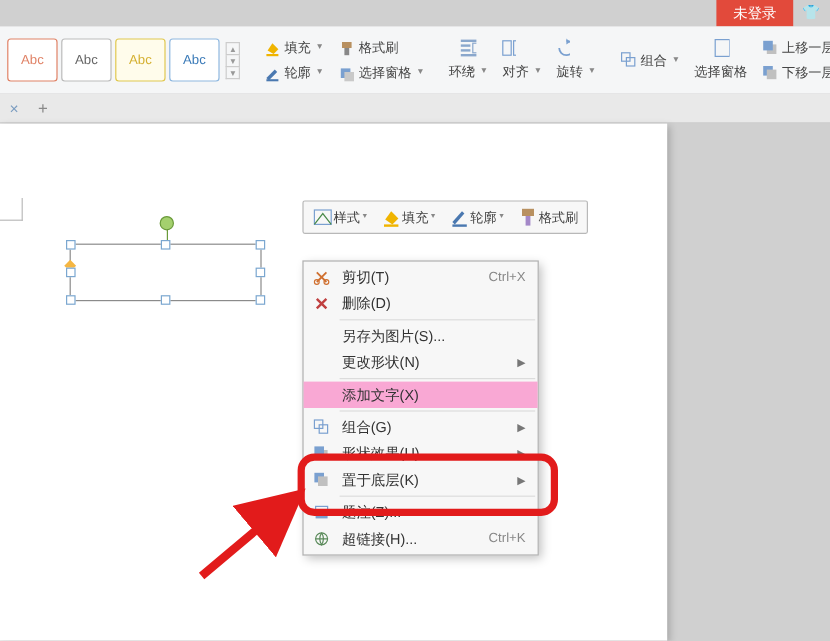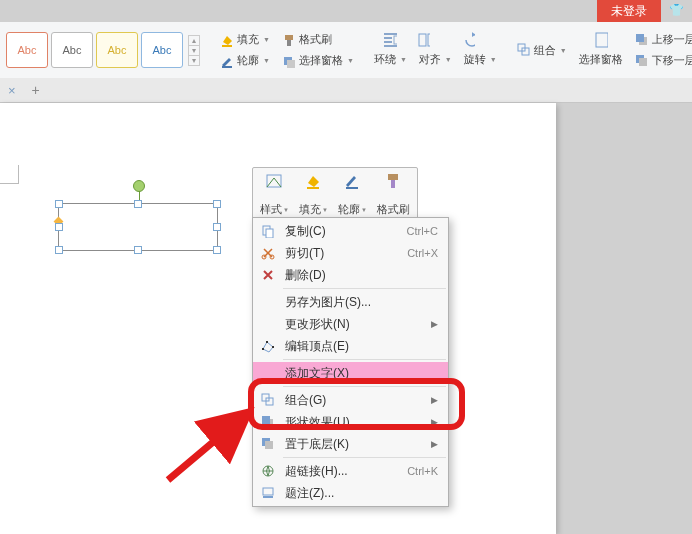--- a/index.html
+++ b/index.html
@@ -28,21 +28,21 @@
 .canvas{position:absolute;top:103px;left:0;width:556px;bottom:0;background:#fff;box-shadow:2px 2px 6px rgba(0,0,0,.2)}
 .shape{position:absolute;left:58px;top:100px;width:158px;height:46px;border:1px solid #8b8b8b;background:#fff}
 .handle{position:absolute;width:6px;height:6px;background:#fff;border:1px solid #7ba7d0}
 .h-nw{left:-4px;top:-4px}.h-ne{right:-4px;top:-4px}.h-sw{left:-4px;bottom:-4px}.h-se{right:-4px;bottom:-4px}
 .h-n{left:50%;top:-4px;margin-left:-4px}.h-s{left:50%;bottom:-4px;margin-left:-4px}.h-w{top:50%;left:-4px;margin-top:-4px}.h-e{top:50%;right:-4px;margin-top:-4px}
 .rot{position:absolute;left:50%;top:-24px;width:10px;height:10px;margin-left:-5px;border:1px solid #6a9a3a;border-radius:50%;background:#a4d06e}
 .rot:before{content:"";position:absolute;left:50%;top:10px;width:1px;height:10px;background:#6a9a3a}
 .adj{position:absolute;left:-4px;top:14px;width:7px;height:7px;background:#f5b642;transform:rotate(45deg)}
 .corner-mark{position:absolute;left:0;top:62px;width:18px;height:18px;border-right:1px solid #bbb;border-bottom:1px solid #bbb}
 .mini-toolbar{position:absolute;left:252px;top:167px;background:#f7f7f7;border:1px solid #b8b8b8;border-radius:2px;display:flex;padding:2px}
-.mini-btn{display:flex;flex-direction:column;align-items:center;padding:2px 5px;gap:12px;cursor:pointer}
+.mini-btn{display:flex;flex-direction:row;align-items:center;padding:2px 5px;gap:0;cursor:pointer}
 .mini-btn .lbl{font-size:11px;color:#444;display:flex;align-items:center;gap:1px}
 .mini-btn .dd{font-size:6px;color:#888}
 .mini-ico{width:18px;height:18px;display:flex;align-items:center;justify-content:center}
 .ctx-menu{position:absolute;left:252px;top:217px;width:195px;background:#f7f7f7;border:1px solid #b0b0b0;box-shadow:3px 3px 8px rgba(0,0,0,.25);padding:2px 0;z-index:2}
 .ctx-item{display:flex;align-items:center;height:22px;padding:0 10px 0 6px;font-size:12px;color:#333;cursor:pointer;position:relative}
 .ctx-item.dis{color:#a9a9a9}
 .ctx-item .mi-ico{width:18px;height:16px;margin-right:8px;display:flex;align-items:center;justify-content:center;color:#6b8db8}
 .ctx-item .sc{margin-left:auto;color:#888;font-size:11px}
 .ctx-item .sub{margin-left:auto;font-size:9px;color:#777}
 .ctx-sep{height:1px;background:#dcdcdc;margin:2px 2px 2px 30px}
@@ -272,30 +272,20 @@
     <span class="lbl">
           <span>格式刷</span>
         </span>
   </div>
 </div>
 
 <div class="ctx-menu">
   <div class="ctx-item">
         <span class="mi-ico">
           <svg width="14" height="14">
-            <rect x="2" y="2" width="7" height="9" fill="none" stroke="#7aa0d0"></rect>
-            <rect x="5" y="5" width="7" height="9" fill="#fff" stroke="#7aa0d0"></rect>
-          </svg>
-        </span>
-        <span>复制(C)</span>
-        <span class="sc">Ctrl+C</span>
-      </div>
-  <div class="ctx-item">
-        <span class="mi-ico">
-          <svg width="14" height="14">
             <path d="M3 3 L11 11 M11 3 L3 11" stroke="#d07030" stroke-width="1.5"></path>
             <circle cx="3" cy="11" r="2" fill="none" stroke="#d07030"></circle>
             <circle cx="11" cy="11" r="2" fill="none" stroke="#d07030"></circle>
           </svg>
         </span>
         <span>剪切(T)</span>
         <span class="sc">Ctrl+X</span>
       </div>
   <div class="ctx-item">
         <span class="mi-ico">
@@ -307,31 +297,20 @@
       </div>
   <div class="ctx-sep"></div>
   <div class="ctx-item">
         <span class="mi-ico"></span>
         <span>另存为图片(S)...</span>
       </div>
   <div class="ctx-item">
         <span class="mi-ico"></span>
         <span>更改形状(N)</span>
         <span class="sub">▶</span>
-      </div>
-  <div class="ctx-item">
-        <span class="mi-ico">
-          <svg width="14" height="14">
-            <path d="M2 10 L6 3 L12 8 L8 13 Z" fill="none" stroke="#7aa0d0"></path>
-            <rect x="1" y="9" width="2" height="2" fill="#333"></rect>
-            <rect x="5" y="2" width="2" height="2" fill="#333"></rect>
-            <rect x="11" y="7" width="2" height="2" fill="#333"></rect>
-          </svg>
-        </span>
-        <span>编辑顶点(E)</span>
       </div>
   <div class="ctx-sep"></div>
   <div class="ctx-item hl">
         <span class="mi-ico"></span>
         <span>添加文字(X)</span>
       </div>
   <div class="ctx-sep"></div>
   <div class="ctx-item">
         <span class="mi-ico">
           <svg width="14" height="14">
@@ -359,35 +338,35 @@
             <rect x="4" y="4" width="8" height="8" fill="#c0c0c0"></rect>
           </svg>
         </span>
         <span>置于底层(K)</span>
         <span class="sub">▶</span>
       </div>
   <div class="ctx-sep"></div>
   <div class="ctx-item">
         <span class="mi-ico">
           <svg width="14" height="14">
+            <rect x="2" y="2" width="10" height="7" fill="none" stroke="#7aa0d0"></rect>
+            <rect x="2" y="10" width="10" height="2" fill="#7aa0d0"></rect>
+          </svg>
+        </span>
+        <span>题注(Z)...</span>
+      </div>
+  <div class="ctx-item">
+        <span class="mi-ico">
+          <svg width="14" height="14">
             <circle cx="7" cy="7" r="5" fill="none" stroke="#5a8a5a"></circle>
             <path d="M2 7 L12 7 M7 2 Q10 7 7 12 Q4 7 7 2" fill="none" stroke="#5a8a5a"></path>
           </svg>
         </span>
         <span>超链接(H)...</span>
         <span class="sc">Ctrl+K</span>
-      </div>
-  <div class="ctx-item">
-        <span class="mi-ico">
-          <svg width="14" height="14">
-            <rect x="2" y="2" width="10" height="7" fill="none" stroke="#7aa0d0"></rect>
-            <rect x="2" y="10" width="10" height="2" fill="#7aa0d0"></rect>
-          </svg>
-        </span>
-        <span>题注(Z)...</span>
       </div>
 </div>
 
 <div class="red-box"></div>
 <div class="arrow">
   <svg width="100" height="90">
         <defs>
           <marker id="ah" markerWidth="8" markerHeight="8" refX="6" refY="4" orient="auto">
             <path d="M0 0 L8 4 L0 8 Z" fill="#e21b1b"></path>
           </marker>

